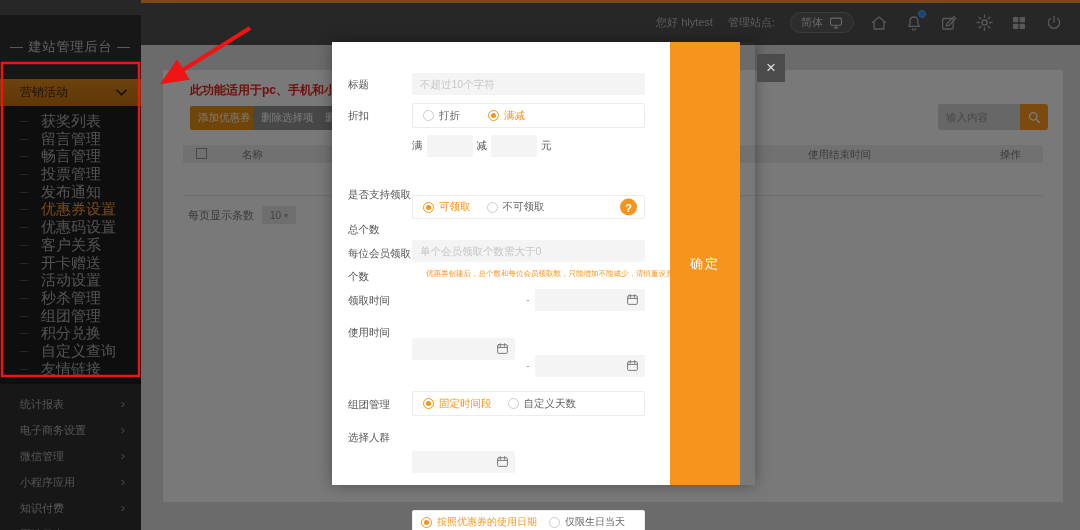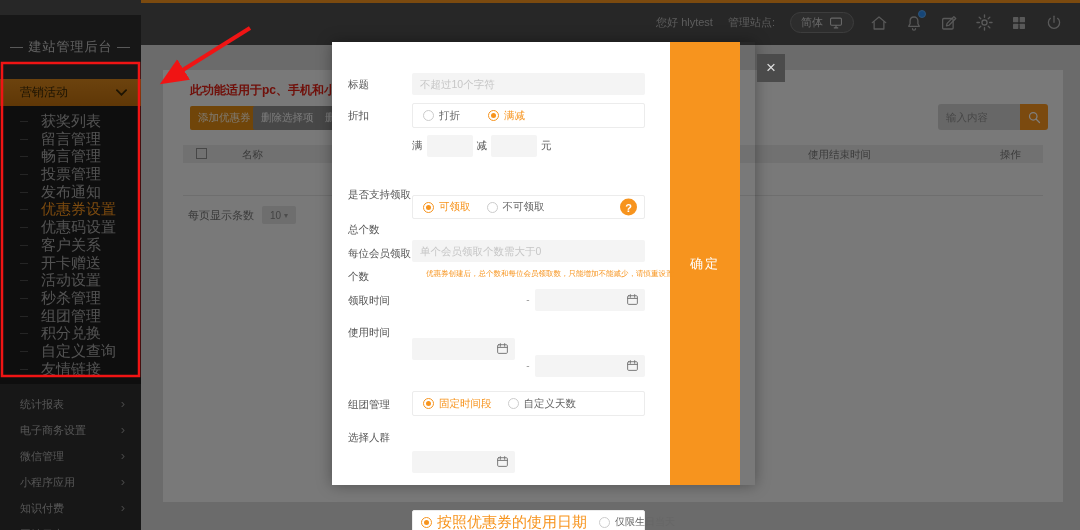--- a/index.html
+++ b/index.html
@@ -314,21 +314,21 @@
       <span class="dsep" style="top:318px">-</span>
       <div class="fdate" style="position:absolute;left:203px;top:313px;width:110px">
         <svg width="13" height="13" viewBox="0 0 24 24">
             <rect x="3" y="5" width="18" height="16" rx="2"></rect>
             <path d="M3 10h18M8 3v5M16 3v5"></path>
           </svg>
       </div>
 
       <div class="fl" style="top:350px;line-height:24px">组团管理</div>
       <div class="fc fbox" style="top:350px;height:24px;gap:12px;padding:0 8px">
-        <span class="rad sel" style="font-size:15px">
+        <span class="rad sel" style="font-size:10px">
             <span class="rb"></span>
             <span>按照优惠券的使用日期</span>
           </span>
         <span class="rad" style="font-size:10px;color:#666">
             <span class="rb"></span>
             <span>仅限生日当天</span>
           </span>
       </div>
 
       <div class="fl" style="top:383px;line-height:24px">选择人群</div>

